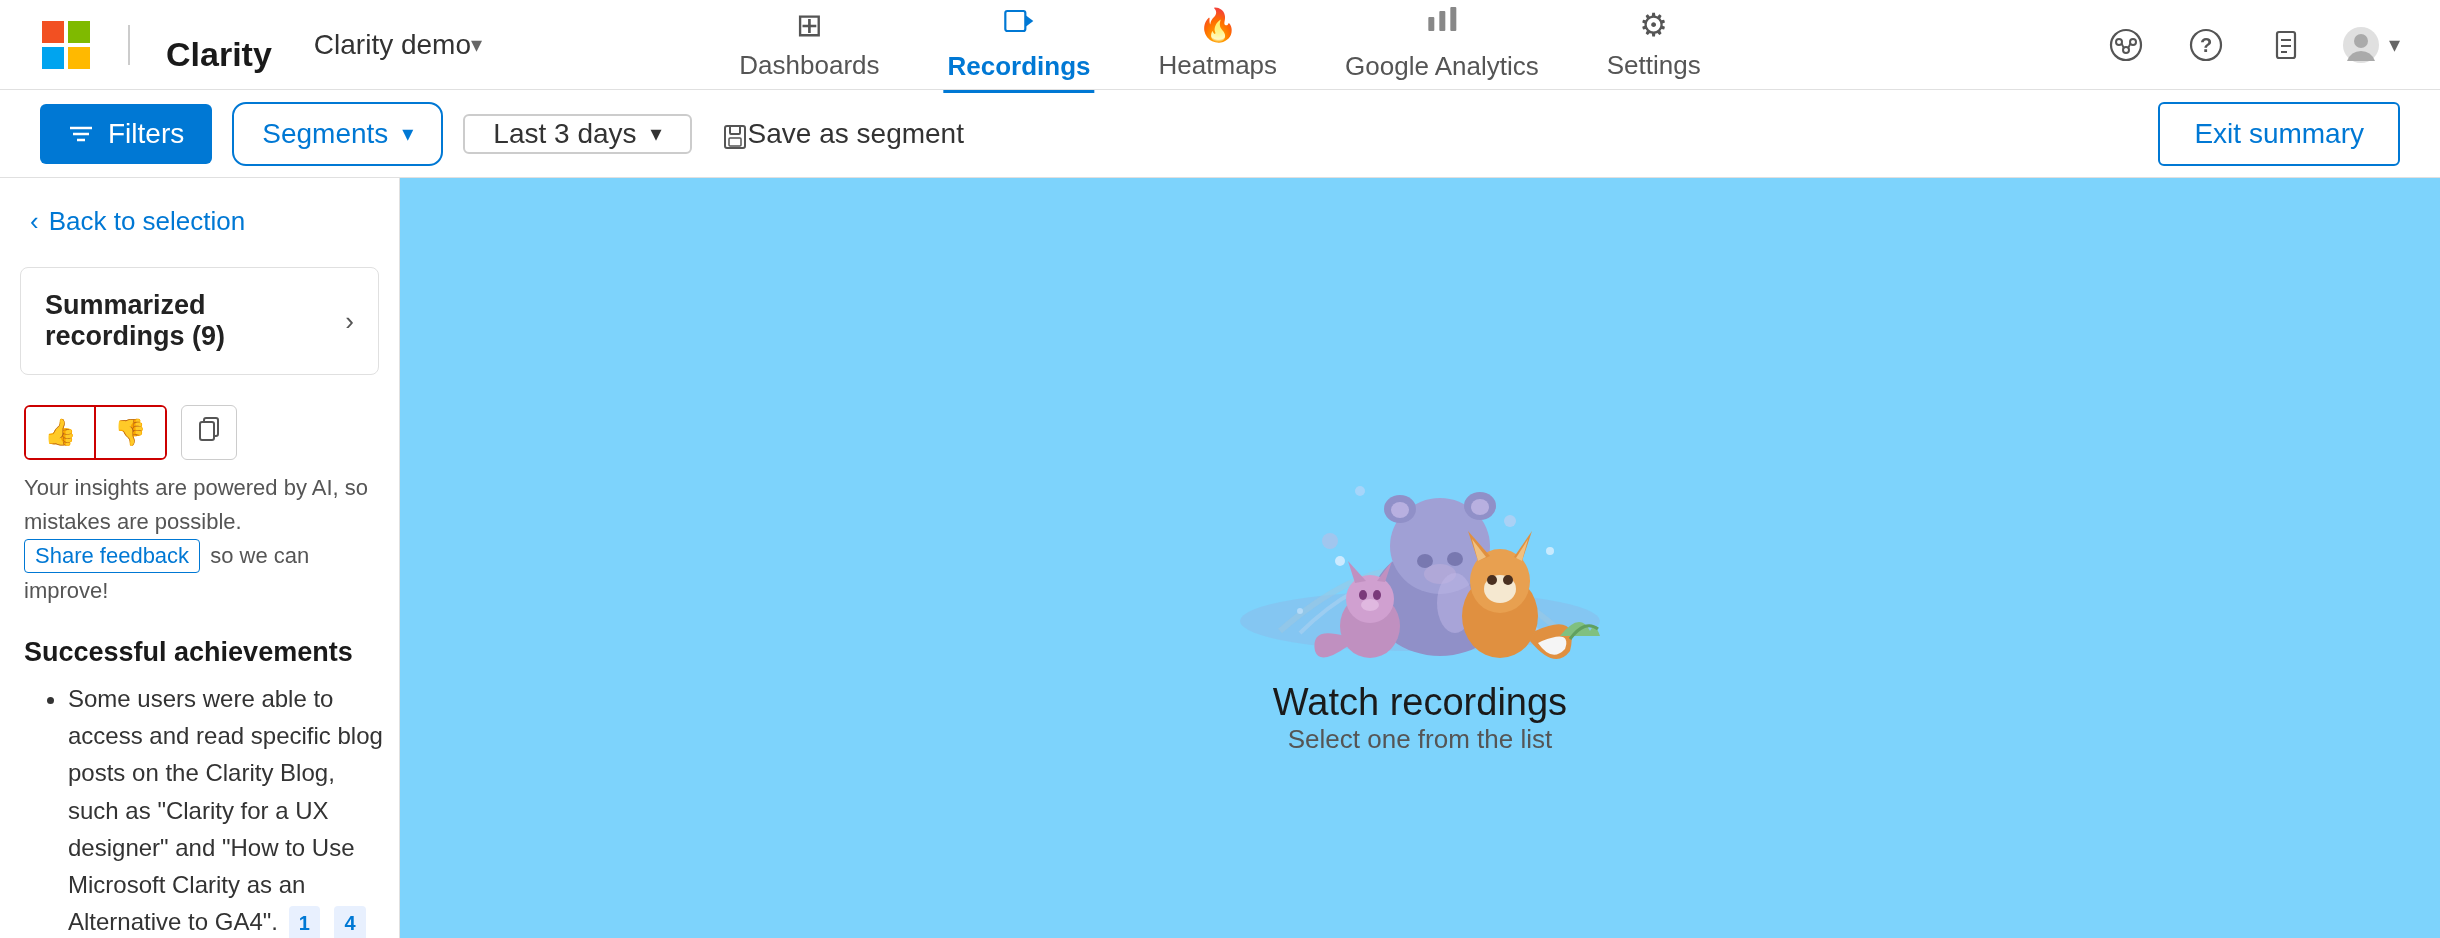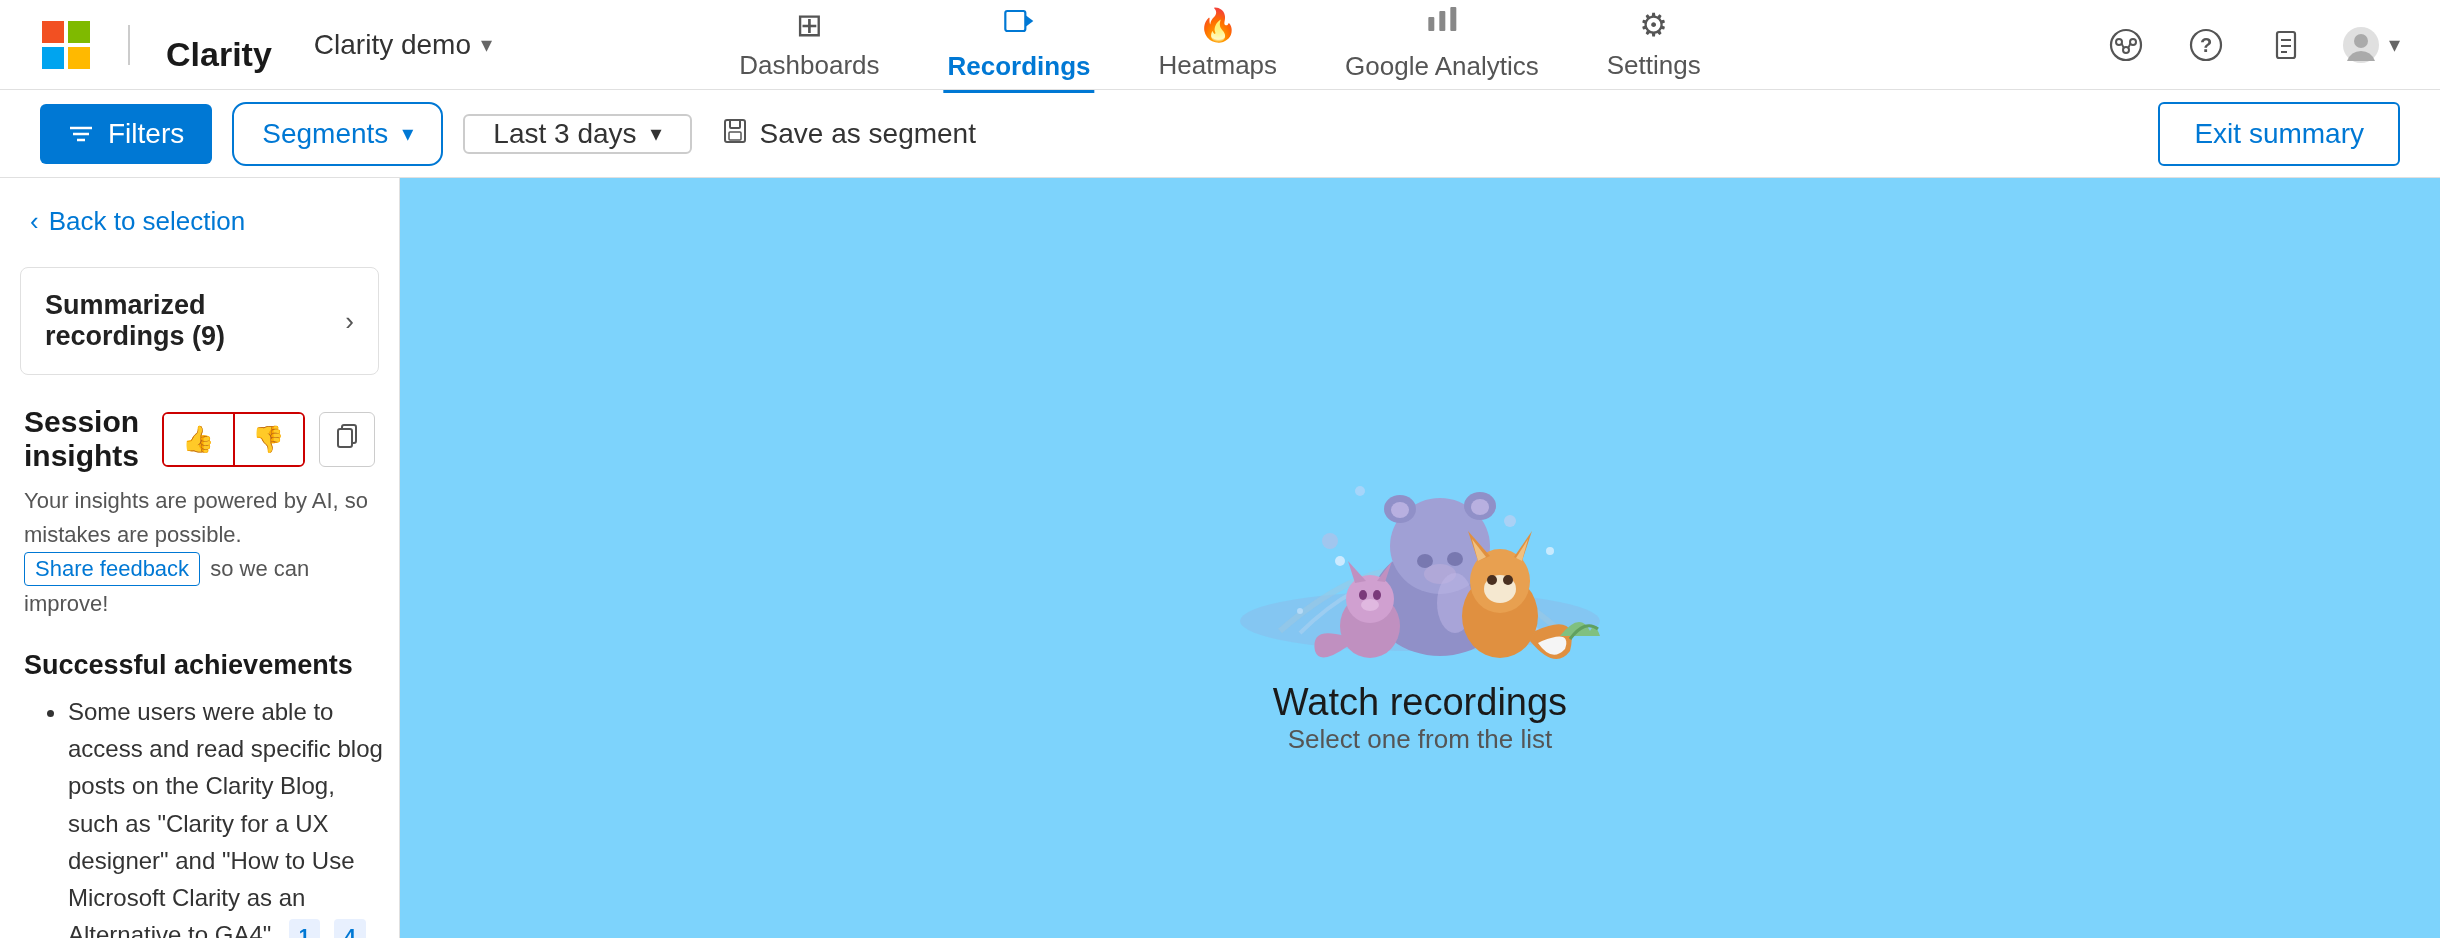--- a/index.html
+++ b/index.html
@@ -35,21 +35,21 @@
     }
     .nav-brand-name {
       font-size: 34px;
       font-weight: 600;
       color: #1a1a1a;
       margin-top: 20px;
     }
     .project-selector {
       display: flex;
       align-items: center;
-      gap: 10px;
+      gap: 0;
       background: none;
       border: none;
       cursor: pointer;
       font-size: 28px;
       color: #333;
       margin-left: 24px;
     }
     .project-selector .chevron { font-size: 22px; color: #666; }
 
     .nav-tabs {
@@ -153,22 +153,21 @@
       color: #333;
       border: 2px solid #ccc;
       border-radius: 6px;
       padding: 2px 28px;
       font-size: 28px;
       cursor: pointer;
       margin-left: 20px;
     }
     .btn-save-segment {
       display: flex;
-      align-items: flex-start;
-      gap: 12px;
+      align-items: flex-end;
       background: none;
       color: #333;
       border: none;
       font-size: 28px;
       cursor: pointer;
       margin-left: 30px;
     }
     .exit-summary-btn {
       margin-left: auto;
       background: #fff;
@@ -466,21 +465,20 @@
       <span>Back to selection</span>
     </a>
 
     <div class="summarized-row">
       <span class="summarized-title">Summarized recordings (9)</span>
       <span class="chevron-right">›</span>
     </div>
 
     <div class="session-insights-section">
       <div class="insights-header">
-        <span class="insights-title">Session insights</span>
         <div class="insights-actions">
           <div class="thumb-group">
             <button class="thumb-btn">
               <span>👍</span>
             </button>
             <button class="thumb-btn">
               <span>👎</span>
             </button>
           </div>
           <button class="copy-btn">

